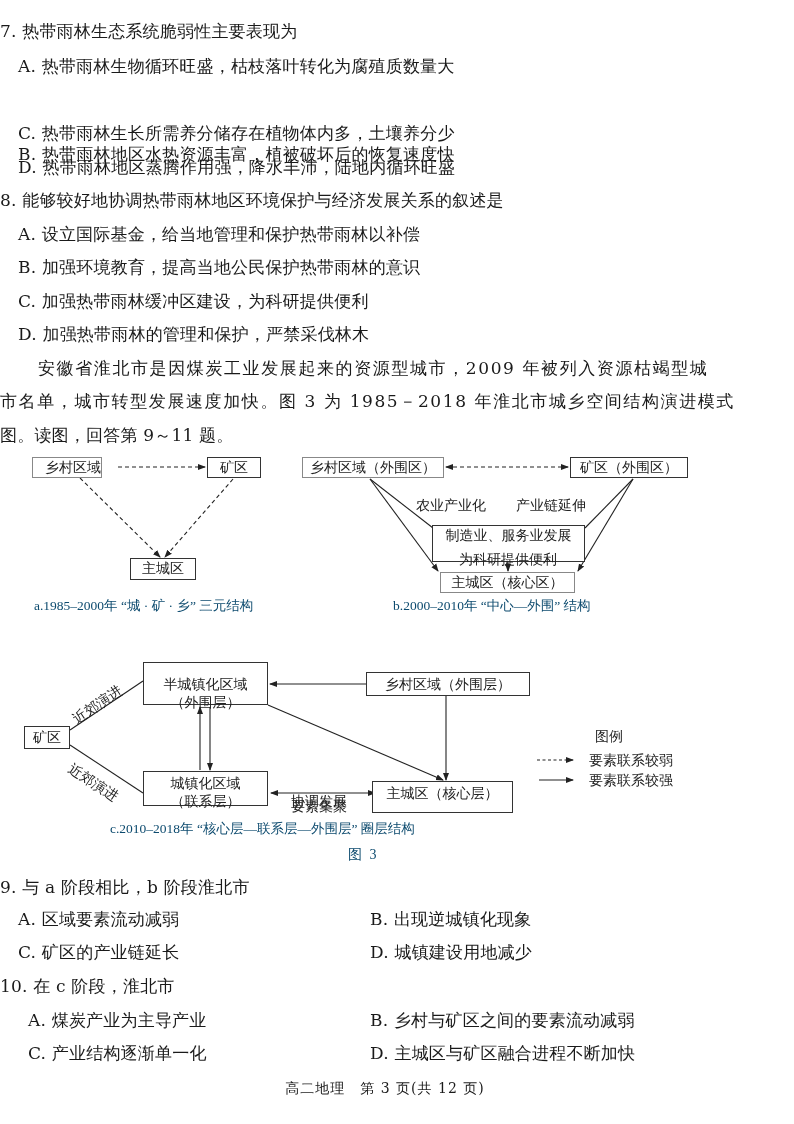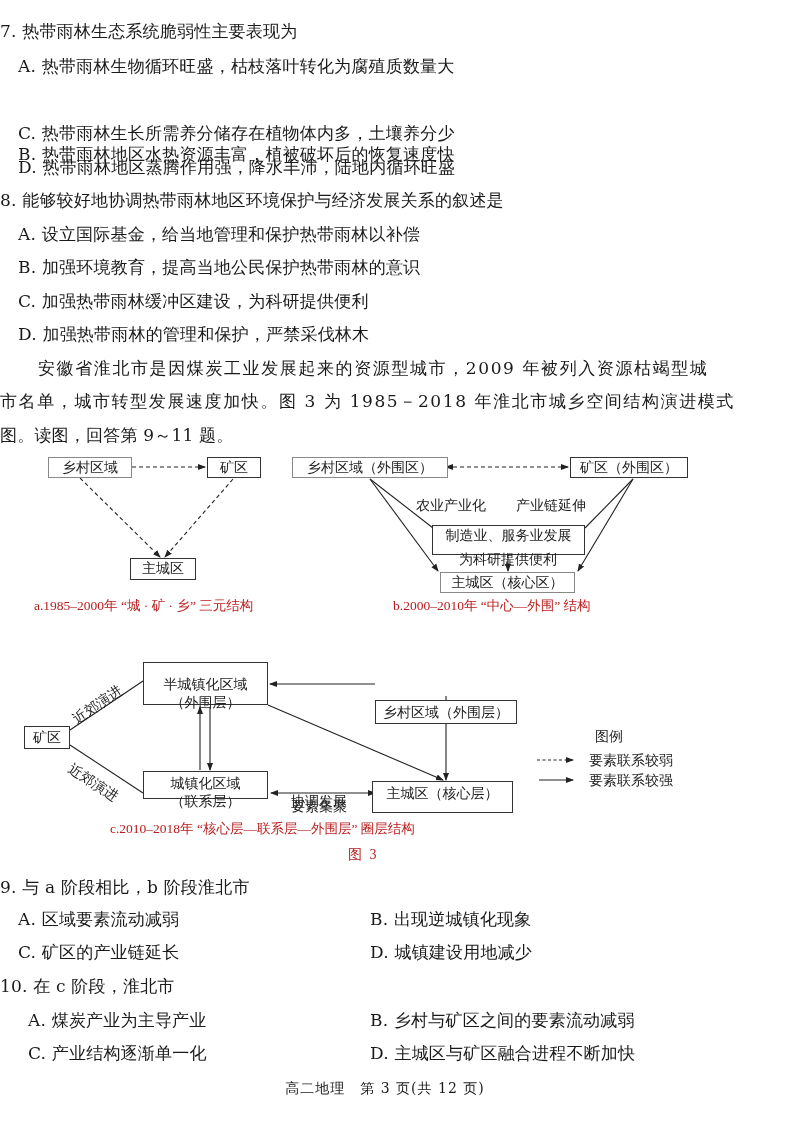--- a/index.html
+++ b/index.html
@@ -3,21 +3,21 @@
 <meta charset="utf-8">
 <style>
   * { margin:0; padding:0; box-sizing:border-box; }
   html, body { width:794px; height:1124px; background:#fff; overflow:hidden; }
   body { position:relative; font-family:"DejaVu Serif","Liberation Serif",serif; color:#1a1a1a; }
   .line { position:absolute; font-size:17px; line-height:22px; white-space:nowrap; letter-spacing:0.2px; }
   .para { letter-spacing:1.6px; }
   .diag { position:absolute; left:0; top:0; width:794px; height:1124px; }
   .box { position:absolute; border:1.3px solid #333; background:#fff; font-size:14px; line-height:18px; text-align:center; white-space:nowrap; color:#222; font-family:"DejaVu Sans","Liberation Sans",sans-serif; }
   .lbl { position:absolute; font-size:14px; line-height:18px; white-space:nowrap; color:#222; font-family:"DejaVu Sans","Liberation Sans",sans-serif; }
-  .cap { position:absolute; font-size:13.5px; line-height:18px; white-space:nowrap; color:#b91c1c; font-family:"Liberation Serif","DejaVu Serif",serif; }
+  .cap { position:absolute; font-size:13.5px; line-height:18px; white-space:nowrap; color:#0c4a6e; font-family:"Liberation Serif","DejaVu Serif",serif; }
   .rot { transform-origin:left center; }
   .footer { position:absolute; left:0; width:770px; text-align:center; top:1080px; font-size:14px; letter-spacing:1px; }
 </style>
 </head>
 <body>
 
 <div>
   <div class="line" style="left:0;top:20px;">7. 热带雨林生态系统脆弱性主要表现为</div>
   <div class="line" style="left:18px;top:55px;">A. 热带雨林生物循环旺盛，枯枝落叶转化为腐殖质数量大</div>
   <div class="line" style="left:18px;top:106px;margin-top:37px;">B. 热带雨林地区水热资源丰富，植被破坏后的恢复速度快</div>
@@ -69,48 +69,48 @@
     <line x1="446" y1="696" x2="446" y2="780" marker-end="url(#ah)"></line>
     <line x1="268" y1="705" x2="443" y2="780" marker-end="url(#ah)"></line>
     <line x1="271" y1="793" x2="375" y2="793" marker-start="url(#ahs)" marker-end="url(#ah)"></line>
 
     <line x1="537" y1="760" x2="573" y2="760" stroke-dasharray="3,2.5" marker-end="url(#ah)"></line>
     <line x1="539" y1="780" x2="573" y2="780" marker-end="url(#ah)"></line>
   </g>
 </svg>
 
 <div>
-  <div class="box" style="left:48px;top:457px;width:84px;height:21px;border-color:#888;">乡村区域</div>
+  <div class="box" style="left:32px;top:457px;width:70px;height:21px;border-color:#888;text-align:right;">乡村区域</div>
   <div class="box" style="left:207px;top:457px;width:54px;height:21px;">矿区</div>
   <div class="box" style="left:130px;top:558px;width:66px;height:22px;">主城区</div>
   <div class="cap" style="left:34px;top:597px;">a.1985–2000年 “城 · 矿 · 乡” 三元结构</div>
 </div>
 
 <div>
-  <div class="box" style="left:292px;top:457px;width:156px;height:21px;border-color:#888;">乡村区域（外围区）</div>
+  <div class="box" style="left:302px;top:457px;width:142px;height:21px;border-color:#888;">乡村区域（外围区）</div>
   <div class="box" style="left:570px;top:457px;width:118px;height:21px;">矿区（外围区）</div>
   <div class="lbl" style="left:416px;top:496px;">农业产业化</div>
   <div class="lbl" style="left:516px;top:496px;">产业链延伸</div>
-  <div class="box" style="left:432px;top:525px;width:153px;height:30px;">制造业、服务业发展</div>
+  <div class="box" style="left:432px;top:525px;width:153px;height:37px;">制造业、服务业发展</div>
   <div class="lbl" style="left:459px;top:550px;background:transparent;">为科研提供便利</div>
   <div class="box" style="left:440px;top:572px;width:135px;height:21px;border-color:#888;">主城区（核心区）</div>
   <div class="cap" style="left:393px;top:597px;">b.2000–2010年 “中心—外围” 结构</div>
 </div>
 
 <div>
   <div class="box" style="left:24px;top:726px;width:46px;height:23px;line-height:21px;">矿区</div>
   <div class="box" style="left:143px;top:662px;width:125px;height:43px;padding-top:12px;">
     <div>半城镇化区域</div>
     <div>（外围层）</div>
   </div>
-  <div class="box" style="left:143px;top:771px;width:125px;height:28px;padding-top:2px;">
+  <div class="box" style="left:143px;top:771px;width:125px;height:35px;padding-top:2px;">
     <div>城镇化区域</div>
     <div>（联系层）</div>
   </div>
-  <div class="box" style="left:375px;top:672px;width:142px;height:24px;line-height:22px;margin-top:28px;">乡村区域（外围层）</div>
+  <div class="box" style="left:366px;top:672px;width:164px;height:24px;line-height:22px;">乡村区域（外围层）</div>
   <div class="box" style="left:372px;top:781px;width:141px;height:32px;line-height:22px;">主城区（核心层）</div>
   <div class="lbl rot" style="left:74px;top:711px;transform:rotate(-34deg);">近郊演进</div>
   <div class="lbl rot" style="left:70px;top:758px;transform:rotate(33deg);">近郊演进</div>
   <div class="lbl" style="left:291px;top:792px;">协调发展</div>
   <div class="lbl" style="left:291px;top:797px;">要素集聚</div>
   <div class="cap" style="left:110px;top:820px;">c.2010–2018年 “核心层—联系层—外围层” 圈层结构</div>
 </div>
 
 <div>
   <div class="lbl" style="left:595px;top:727px;">图例</div>

